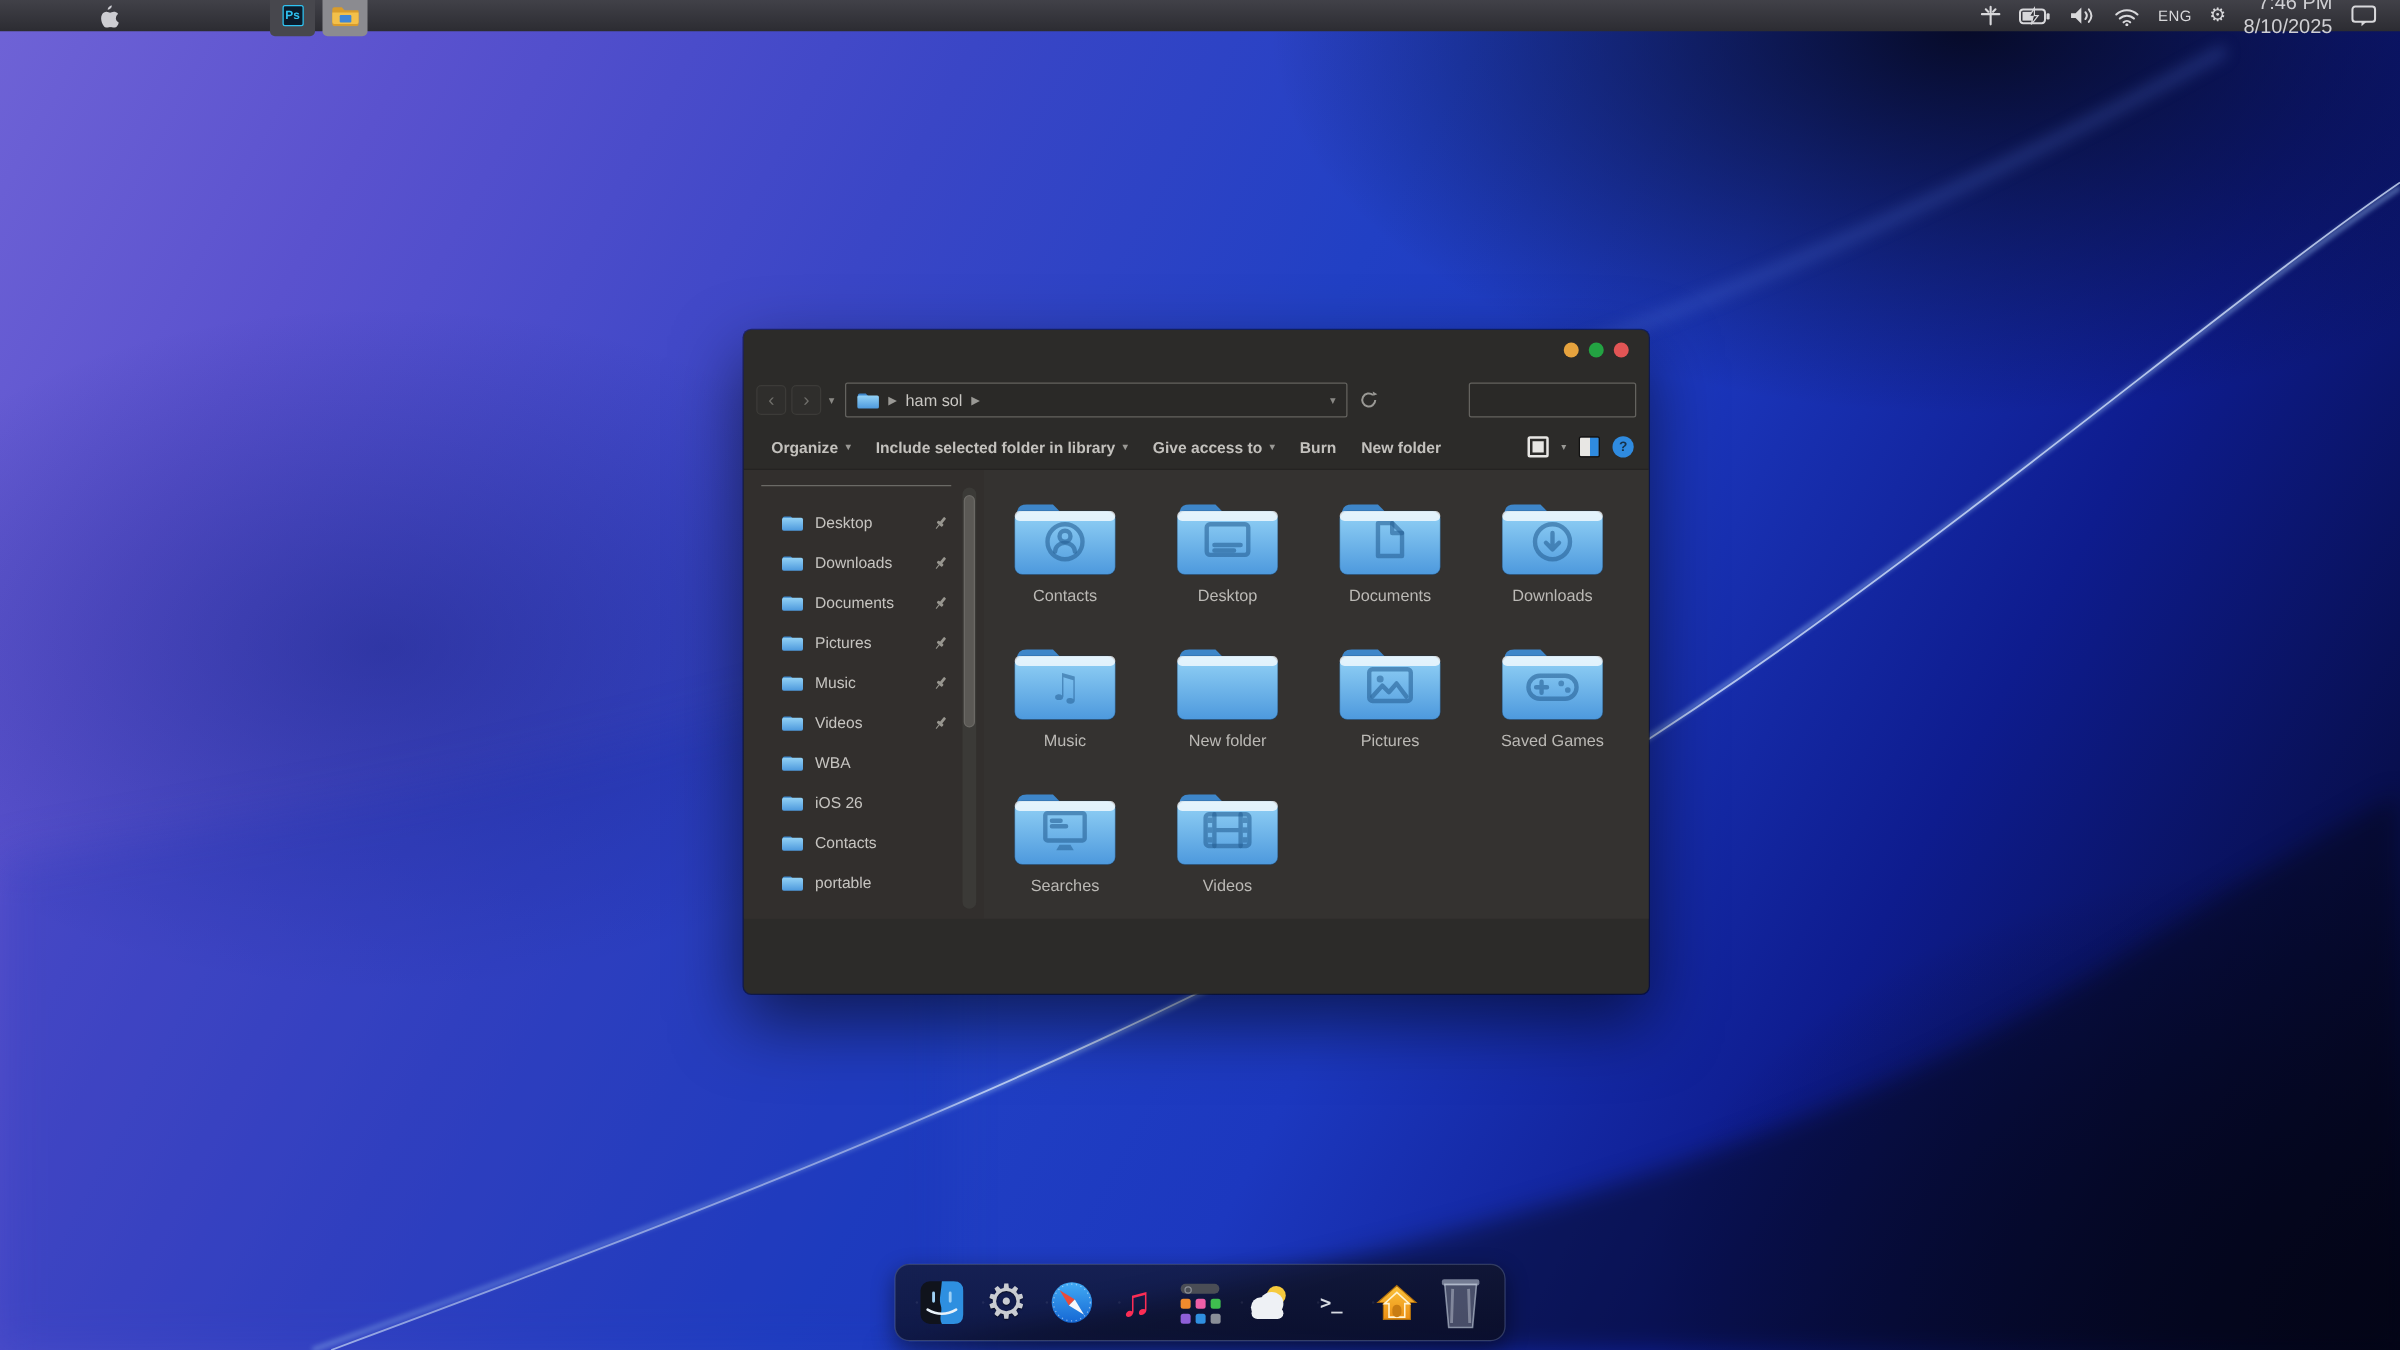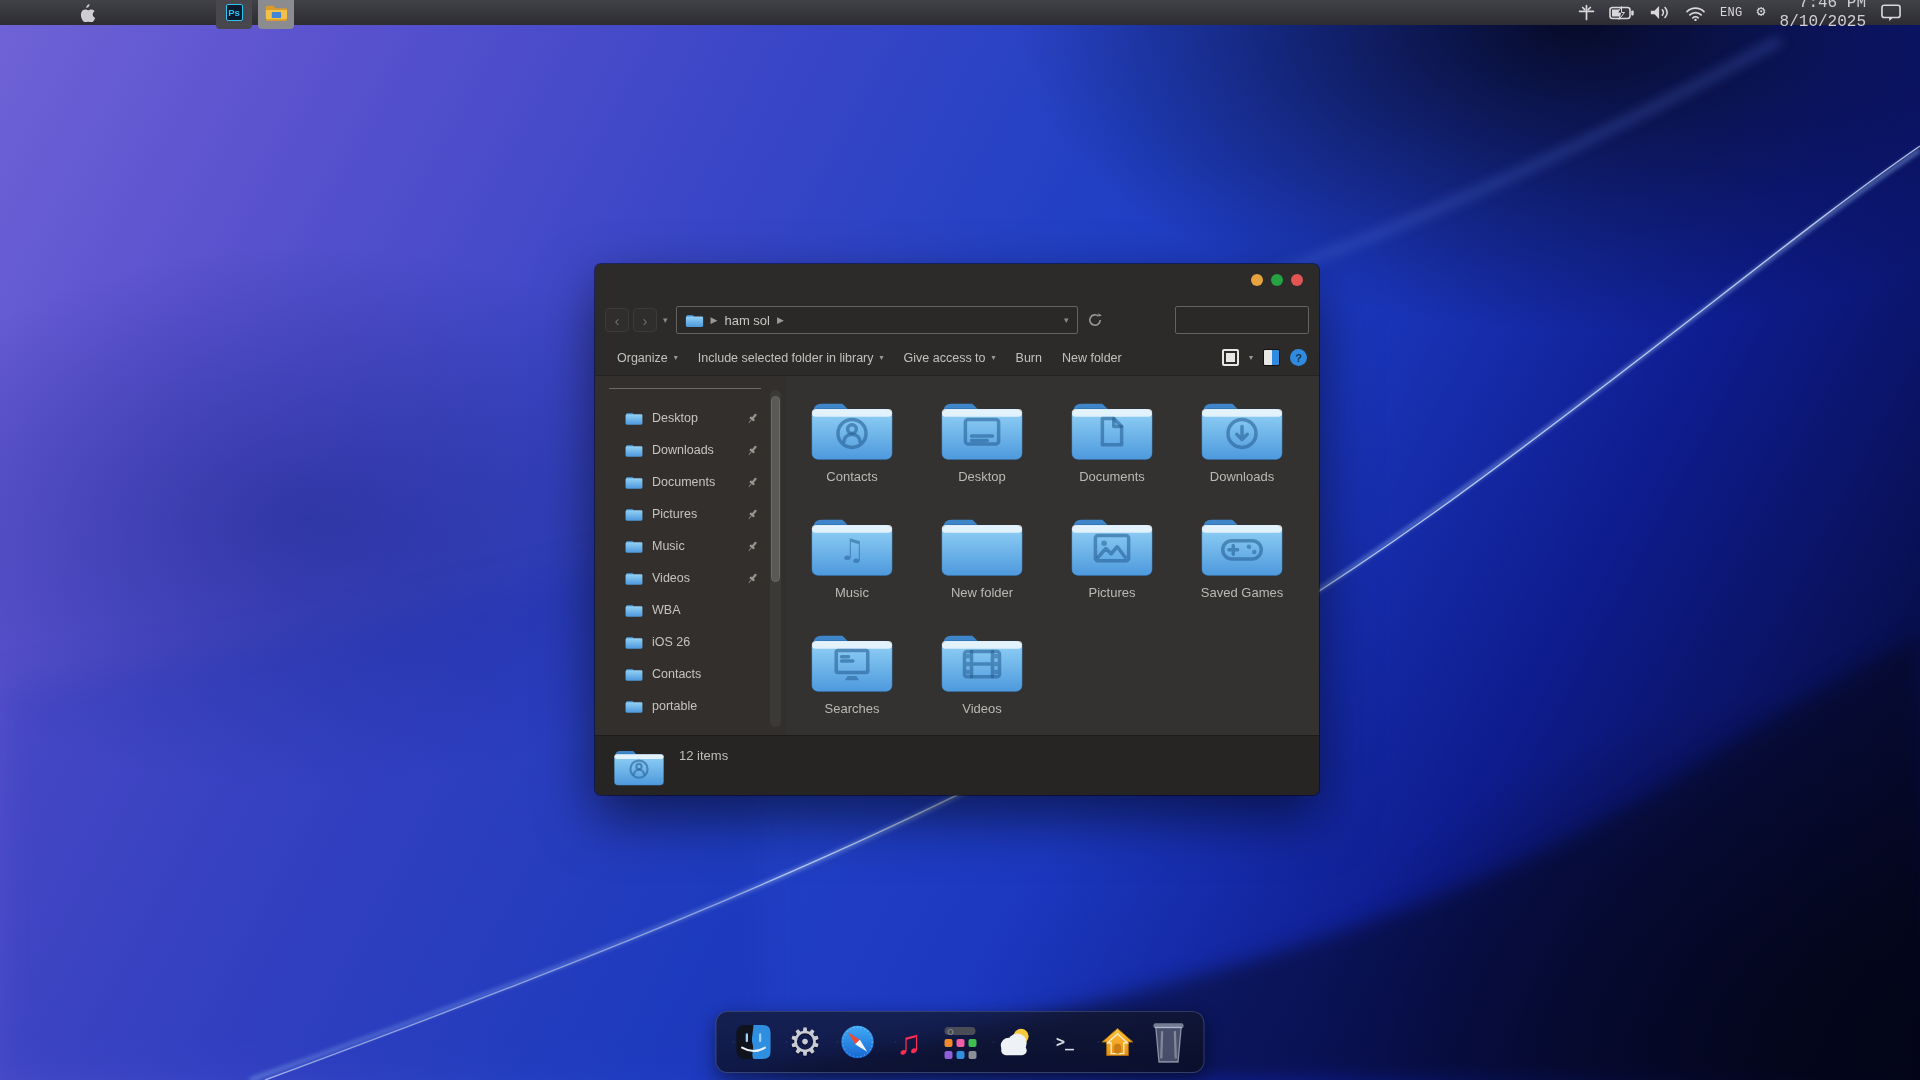--- a/index.html
+++ b/index.html
@@ -19,21 +19,21 @@
   
   .menubar { position:absolute; left:0; top:0; width:1920px; height:25px;
     background:linear-gradient(#414148,#2c2c32); display:flex; align-items:center;
     color:#d8d8db; font-size:12px; z-index:50; }
   .mb-left { display:flex; align-items:center; height:100%; }
   .apple-wrap { width:40px; margin-left:66px; display:flex; justify-content:center; }
   .app-tile { width:36px; height:33px; margin-left:6px; border-radius:4px; display:flex; align-items:center; justify-content:center; background:#47474d; }
   .app-tile.first { margin-left:110px; }
   .app-tile.active { background:#8b8b90; }
   .ps-box { width:17px; height:17px; background:#0b1b2b; border:1.5px solid #2fc3f2; border-radius:2px; color:#2fc3f2; font-size:9.5px; font-weight:bold; display:flex; align-items:center; justify-content:center; }
-  .mb-right { margin-left:auto; display:flex; align-items:center; gap:14px; padding-right:18px; height:100%;font-family:Liberation Mono, monospace; }
+  .mb-right { margin-left:auto; display:flex; align-items:center; gap:14px; padding-right:18px; height:100%; }
   .mb-right svg { display:block; }
   .mb-lang { font-size:12px; letter-spacing:.3px; }
   .mb-gear { font-size:15px; line-height:1; color:#d8d8db; }
   .mb-clock { text-align:right; font-size:16px; line-height:1.15; color:#cfcfd3; }
 
   
   .window { position:absolute; left:595px; top:264px; width:724px; height:531px;
     background:#2c2b29; border-radius:6px; box-shadow:0 22px 55px rgba(0,0,0,.55), 0 0 0 1px rgba(0,0,0,.45);
     overflow:hidden; z-index:20; }
   .titlebar { position:relative; height:36px; }
@@ -48,21 +48,21 @@
     display:flex; align-items:center; padding:0 8px; gap:7px; color:#c9c7c3; font-size:13px; }
   .addr-sep { color:#9a9995; font-size:9px; }
   .addr-dd { margin-left:auto; color:#8a8985; font-size:9px; }
   .refresh-wrap { width:26px; display:flex; justify-content:center; }
   .searchbox { margin-left:auto; width:134px; height:28px; border:1px solid #64635f; border-radius:2px;
     background:#2a2927; display:flex; align-items:center; }
   .searchbox input { flex:1; background:transparent; border:none; outline:none; color:#c9c7c3; font-size:12px; padding:0 6px; font-family:"Liberation Sans", sans-serif; }
   .search-ico { margin-right:7px; }
 
   .toolbar { height:36px; display:flex; align-items:center; padding:0 12px; color:#c3c1bd; font-size:12.5px; border-bottom:1px solid #242322; }
-  .tb-btn { display:flex; align-items:center; gap:6px; padding:5px 10px; border-radius:3px; cursor:default; white-space:nowrap; }
+  .tb-btn { display:flex; align-items:center; gap:6px; padding:5px 10px; border-radius:3px; cursor:default; white-space:nowrap;font-weight:bold; }
   .tb-btn .chev { font-size:8px; color:#9a9995; }
   .tb-right { margin-left:auto; display:flex; align-items:center; gap:10px; }
   .view-ico { width:17px; height:17px; border:2px solid #e8e7e4; border-radius:2px; background:#2c2b29; display:flex; align-items:center; justify-content:center; }
   .view-ico .inner { width:9px; height:9px; background:#e8e7e4; }
   .tb-right .chev { font-size:8px; color:#9a9995; }
   .preview-ico { width:17px; height:17px; border:1px solid #111; border-radius:2px; overflow:hidden; display:flex; }
   .preview-ico .l { width:50%; background:#e8e7e4; } .preview-ico .r { width:50%; background:#2f8be0; }
   .help-ico { width:17px; height:17px; border-radius:50%; background:#2f8be0; color:#16324a; font-weight:bold; font-size:11px; display:flex; align-items:center; justify-content:center; }
 
   .win-body { position:absolute; top:112px; left:0; right:0; bottom:60px; background:#343230; }
@@ -482,31 +482,20 @@
               <rect x="64" y="32" width="4" height="5"></rect>
               <rect x="64" y="41" width="4" height="5"></rect>
               <rect x="64" y="50" width="4" height="5"></rect>
             </g>
           </svg>
           <div class="label">Videos</div>
         </div>
       </div>
   </div>
 
-  <div class="statusbar">
-    <div class="status-ico" id="statusIcon"><svg class="fold-status" viewBox="0 0 100 80">
-    <path d="M6,20 q0-9 9-9 h24 l9,9 H6 Z" fill="#3e86c9"></path>
-    <rect x="4" y="17" width="92" height="58" rx="7" fill="url(#foldGrad)" stroke="rgba(20,60,100,.35)" stroke-width="1"></rect>
-    <rect x="4" y="17" width="92" height="9" rx="4.5" fill="rgba(255,255,255,.75)"></rect>
-    <circle cx="50" cy="45" r="16" fill="none" stroke="rgba(38,96,150,.6)" stroke-width="4" stroke-linecap="round" stroke-linejoin="round"></circle>
-          <circle cx="50" cy="40" r="5" fill="none" stroke="rgba(38,96,150,.6)" stroke-width="4" stroke-linecap="round" stroke-linejoin="round"></circle>
-          <path d="M41,54 a9,8 0 0 1 18,0" fill="none" stroke="rgba(38,96,150,.6)" stroke-width="4" stroke-linecap="round" stroke-linejoin="round"></path>
-        </svg></div>
-    <div class="status-text">12 items</div>
-  </div>
 </div>
 
 <div class="dock" id="dock">
     <div class="dock-item">
       <div class="dock-tile"></div>
       <svg width="38" height="38" viewBox="0 0 40 40">
     <rect x="2" y="2" width="36" height="36" rx="8" fill="#10131c"></rect>
     <path d="M20,2 h10 q8,0 8,8 v20 q0,8 -8,8 h-10 c-3,-6 1,-10 -1,-16 c-1.5,-5 0,-8 1,-20 Z" fill="#2e8fe0"></path>
     <path d="M13,12 v7 M27,12 v7" stroke="#9fd0f5" stroke-width="2.4" stroke-linecap="round"></path>
     <path d="M8,26 q12,7 24,0" fill="none" stroke="#e9f2fa" stroke-width="2.2" stroke-linecap="round"></path>

